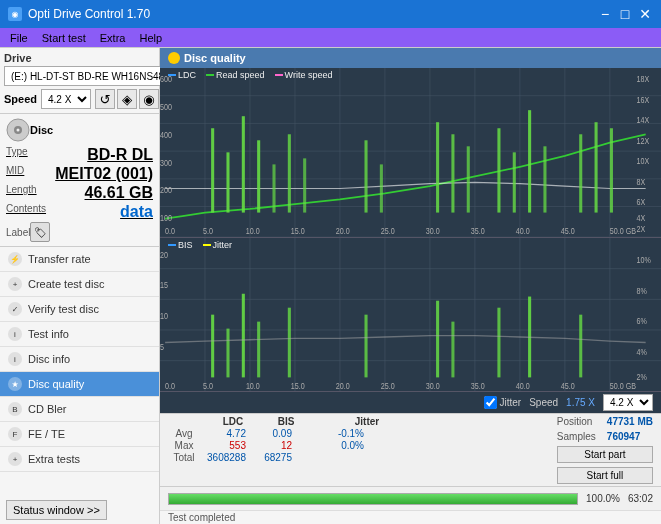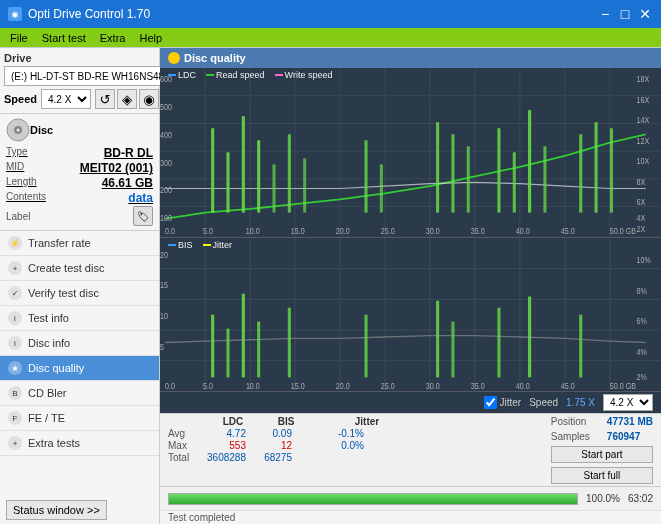--- a/index.html
+++ b/index.html
@@ -6,21 +6,21 @@
     body { font-family: 'Segoe UI', Tahoma, sans-serif; font-size: 11px; background: #f0f0f0; width: 661px; height: 524px; overflow: hidden; }
 
     
     .titlebar { background: #1a73d4; color: white; height: 28px; display: flex; align-items: center; justify-content: space-between; padding: 0 8px; font-size: 12px; }
     .titlebar-left { display: flex; align-items: center; gap: 6px; }
     .titlebar-icon { width: 14px; height: 14px; background: #4a9ff5; border-radius: 2px; display: flex; align-items: center; justify-content: center; font-size: 8px; color: white; }
     .titlebar-controls { display: flex; gap: 4px; }
     .titlebar-btn { width: 16px; height: 16px; background: none; border: none; color: white; cursor: pointer; font-size: 14px; display: flex; align-items: center; justify-content: center; }
 
     
-    .menubar { background: #84cc16; height: 20px; display: flex; align-items: center; padding: 0 4px; border-bottom: 1px solid #ccc; gap: 2px; }
+    .menubar { background: #8b5cf6; height: 20px; display: flex; align-items: center; padding: 0 4px; border-bottom: 1px solid #ccc; gap: 2px; }
     .menu-item { padding: 1px 6px; font-size: 11px; cursor: pointer; color: #000; }
 
     
     .main { display: flex; height: calc(524px - 48px); }
 
     
     .sidebar { width: 160px; min-width: 160px; background: #f5f5f5; border-right: 1px solid #ccc; display: flex; flex-direction: column; }
 
     
     .drive-selector { padding: 4px; border-bottom: 1px solid #ccc; }
@@ -34,23 +34,23 @@
     .speed-icons { display: flex; gap: 2px; }
     .speed-icon-btn { width: 20px; height: 20px; background: #e8e8e8; border: 1px solid #aaa; cursor: pointer; display: flex; align-items: center; justify-content: center; }
 
     
     .disc-panel { padding: 4px 6px; border-bottom: 1px solid #ccc; }
     .disc-header { display: flex; align-items: center; margin-bottom: 4px; }
     .disc-icon { width: 24px; height: 24px; }
     .disc-title { font-weight: bold; font-size: 11px; }
     .disc-field { display: flex; justify-content: space-between; margin-bottom: 1px; text-decoration: underline; }
     .disc-field-label { color: #555; font-size: 10px; }
-    .disc-field-value { color: #000; font-size: 12px; font-weight: bold; }
+    .disc-field-value { color: #000; font-size: 16px; font-weight: bold; }
     .disc-field-value.blue { color: #0066cc; }
-    .disc-label-row { display: flex; align-items: center; justify-content: space-between; }
+    .disc-label-row { display: flex; align-items: center; }
     .label-icon { width: 20px; height: 20px; background: #e0e0e0; border: 1px solid #999; border-radius: 2px; display: flex; align-items: center; justify-content: center; font-size: 10px; cursor: pointer; }
 
     
     .nav-items { display: flex; flex-direction: column; flex: 1; }
     .nav-item { display: flex; align-items: center; gap: 6px; padding: 5px 8px; cursor: pointer; border-bottom: 1px solid #e0e0e0; font-size: 11px; color: #333; }
     .nav-item.active { background: #4a90d9; color: white; }
     .nav-item-icon { width: 14px; height: 14px; border-radius: 50%; background: #e0e0e0; display: flex; align-items: center; justify-content: center; font-size: 8px; flex-shrink: 0; }
     .nav-item.active .nav-item-icon { background: rgba(255,255,255,0.3); }
 
     
@@ -84,27 +84,27 @@
     .chart-svg { width: 100%; height: 100%; }
 
     
     .stats-bar { background: #2a3a4a; padding: 2px 8px; display: flex; align-items: center; gap: 8px; font-size: 10px; color: #ccc; border-top: 1px solid #556; }
     .stats-checkbox { display: flex; align-items: center; gap: 2px; }
     .stats-value { color: #66aaff; }
 
     
     .table-area { background: #f0f0f0; padding: 2px 8px; display: flex; gap: 20px; align-items: flex-start; border-top: 1px solid #ccc; }
     .stats-row { display: flex; gap: 6px; font-size: 10px; }
-    .stats-row-label { color: #555; width: 32px; }
+    .stats-row-label { color: #555; width: 32px; text-align: center; }
     .stats-row-val { color: #0055aa; text-align: right; min-width: 40px; }
     .stats-row-val.red { color: #cc0000; }
 
     
     .right-panel { display: flex; flex-direction: column; gap: 4px; margin-left: auto; }
-    .right-panel-row { display: flex; align-items: center; gap: 6px; font-size: 10px; }
+    .right-panel-row { display: flex; align-items: center; font-size: 10px; }
     .right-panel-label { color: #555; width: 50px; }
     .right-panel-val { color: #0055aa; font-weight: bold; }
     .start-btn { background: #e8e8e8; border: 1px solid #aaa; padding: 2px 8px; cursor: pointer; font-size: 10px; white-space: nowrap; }
     .speed-sel { font-size: 10px; background: white; border: 1px solid #aaa; padding: 1px 2px; }
 
     
     .progress-area { background: #f0f0f0; padding: 2px 8px; display: flex; align-items: center; gap: 8px; border-top: 1px solid #ccc; height: 24px; }
     .progress-bar-outer { flex: 1; height: 12px; background: #d0d0d0; border: 1px solid #aaa; overflow: hidden; }
     .progress-bar-inner { height: 100%; background: linear-gradient(to bottom, #66dd66, #33aa33); }
     .progress-text { font-size: 10px; color: #333; white-space: nowrap; }

